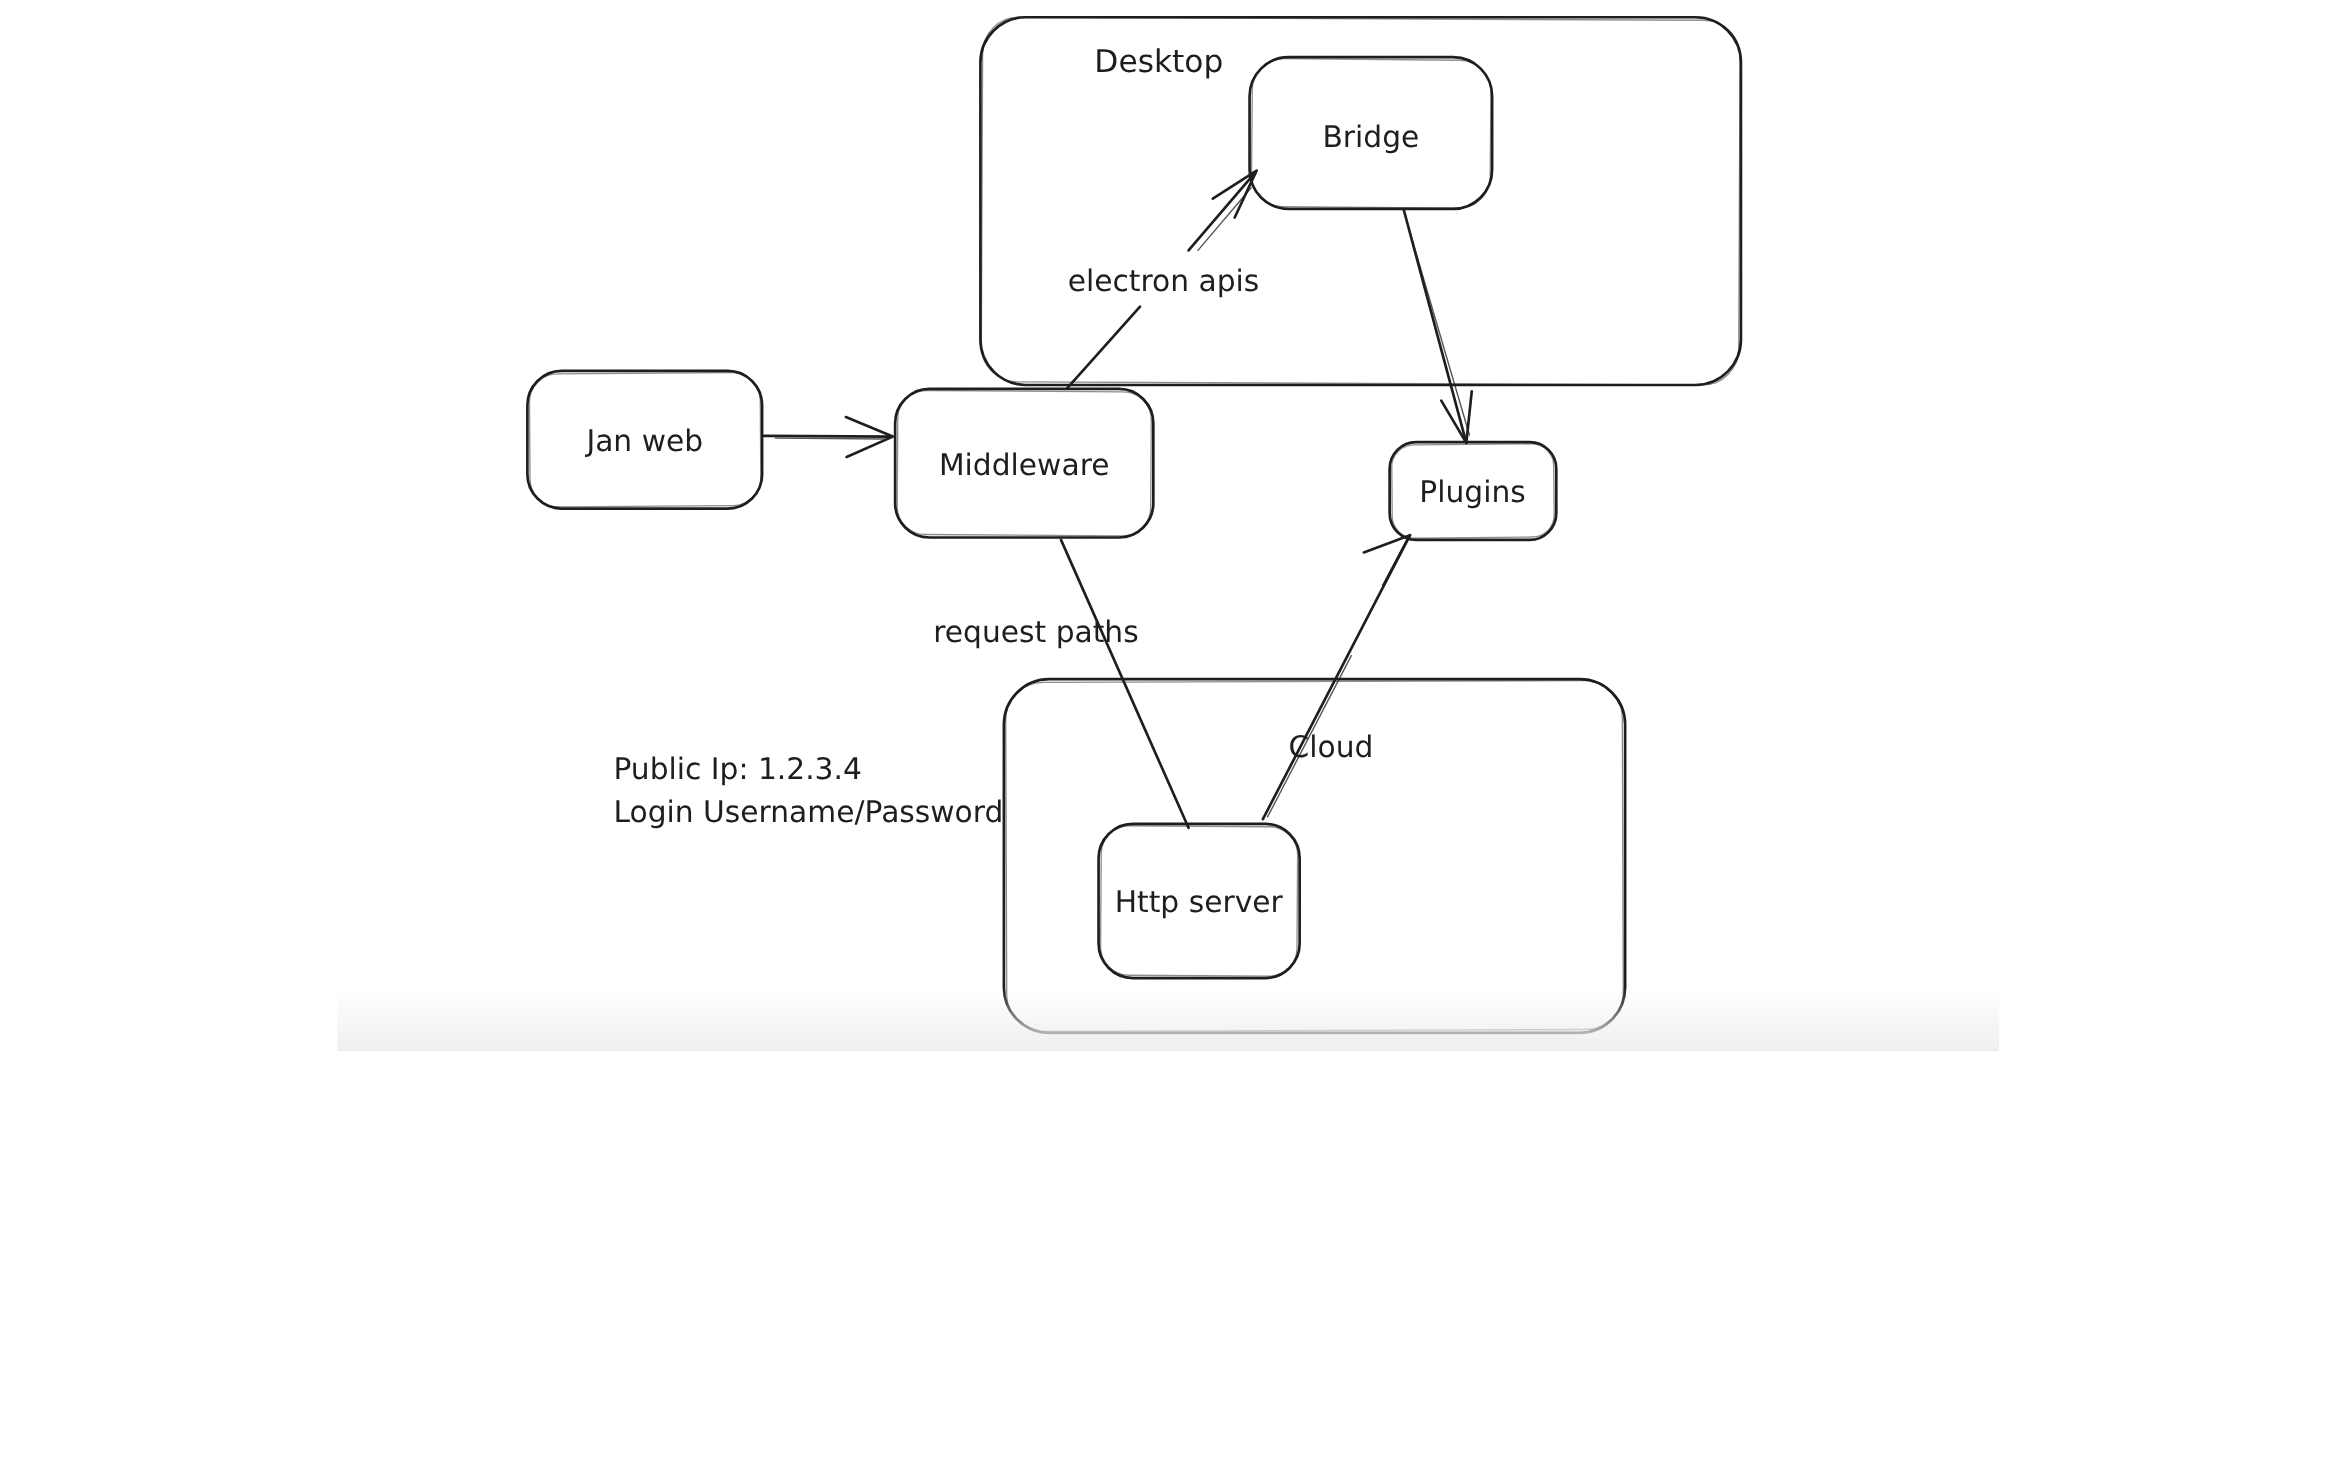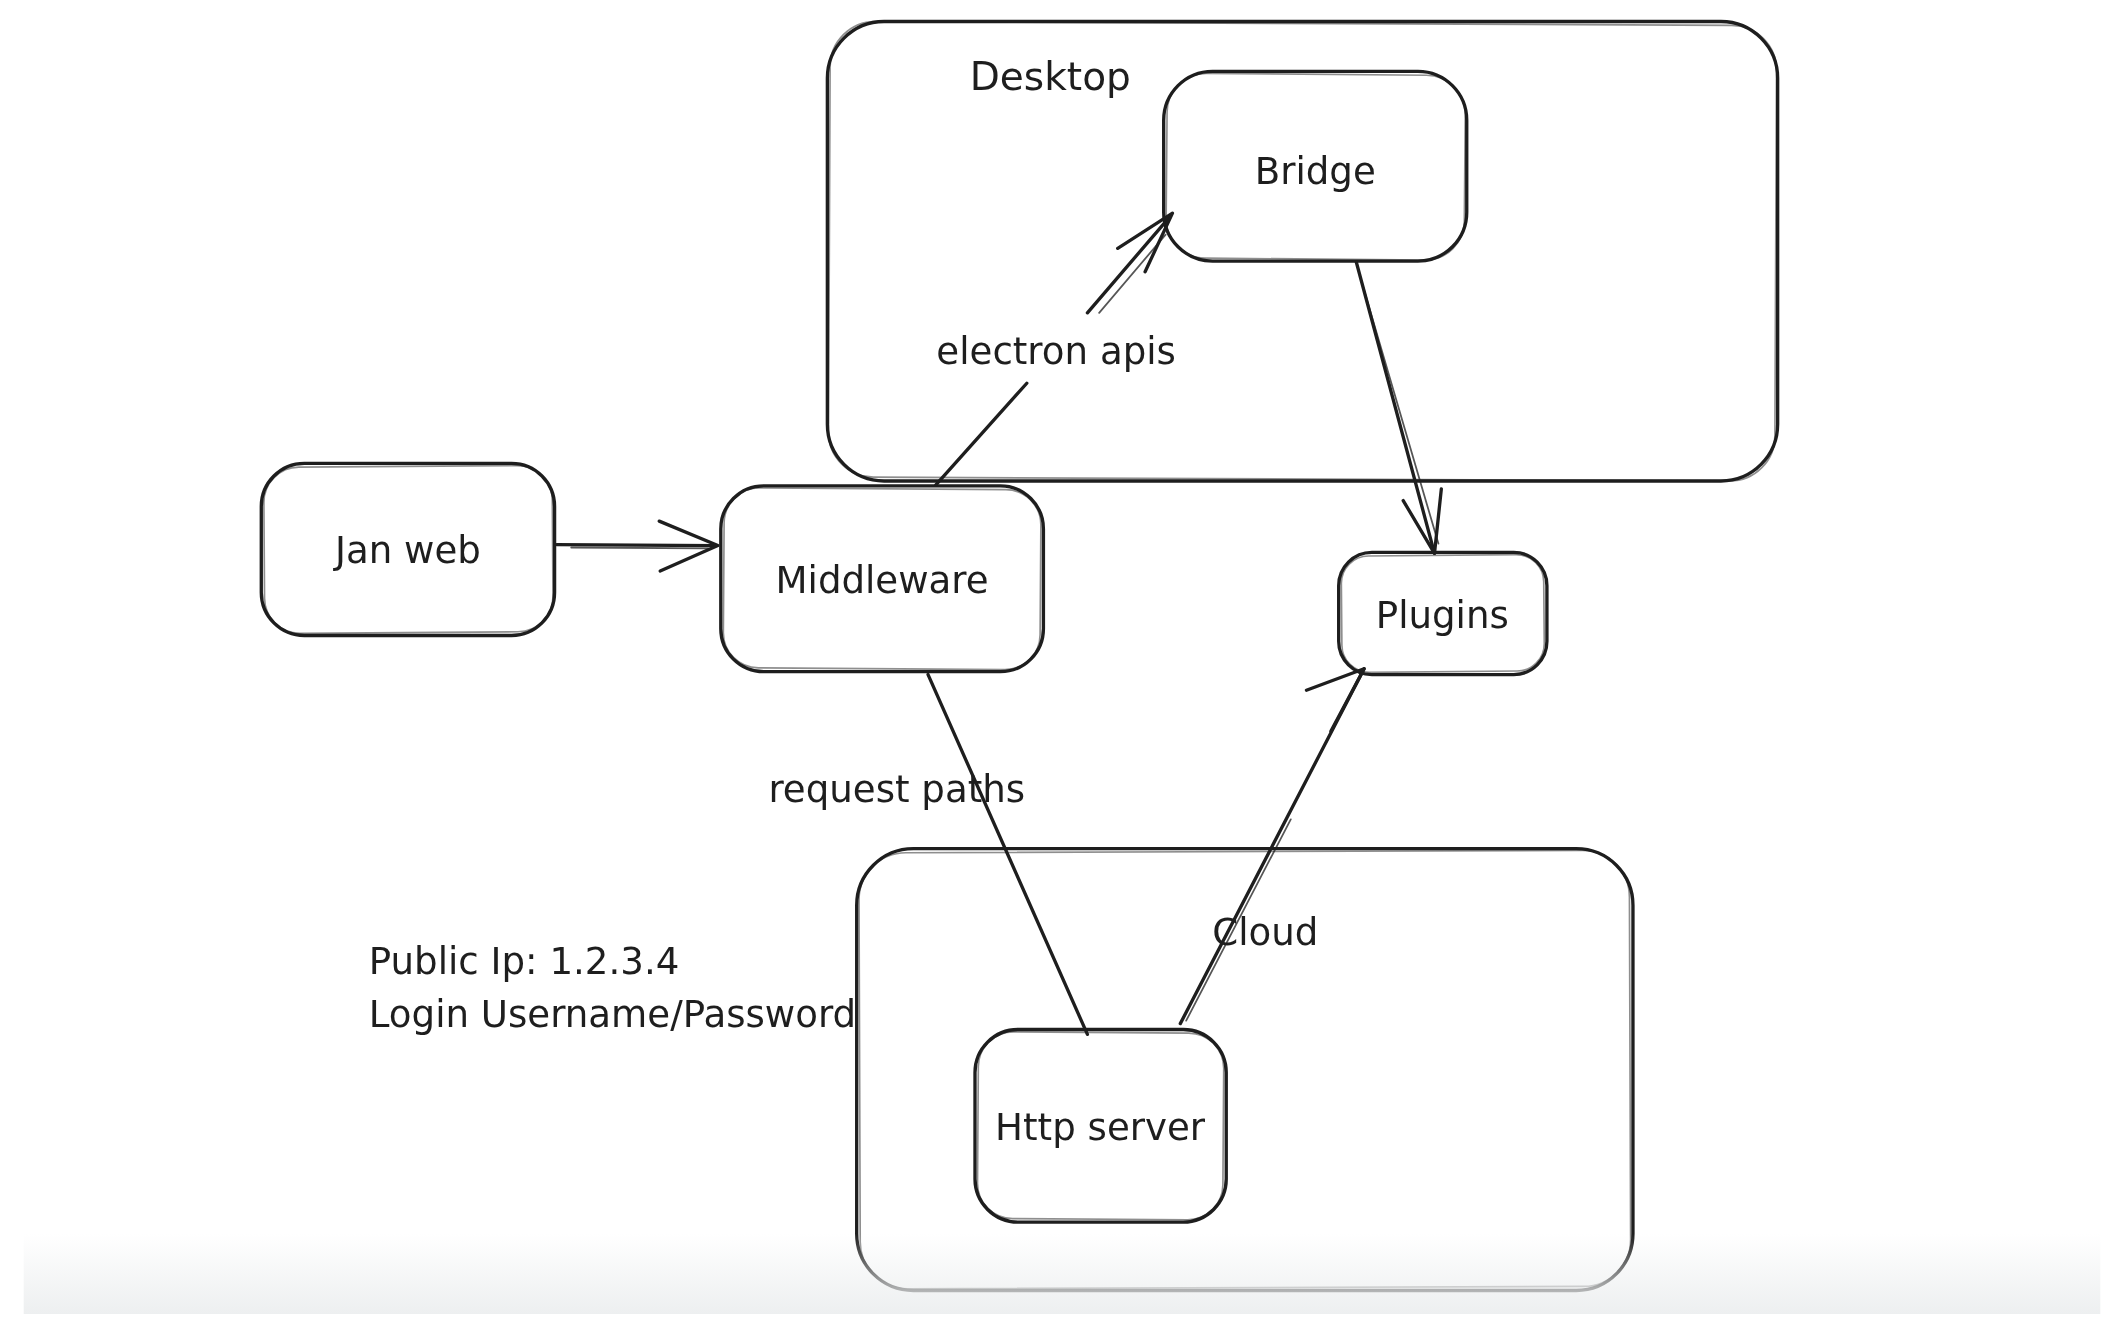--- a/index.html
+++ b/index.html
@@ -1,16 +1,16 @@
 <!DOCTYPE html>
 <html><head>
 <meta charset="utf-8">
 <style>
   html,body{margin:0;padding:0;background:#ffffff;}
-  .stage{position:relative;width:2124px;height:1314px;background:#ffffff;overflow:hidden;}
+  .stage{position:relative;width:2124px;height:956px;background:#ffffff;overflow:hidden;}
   svg{display:block;width:100%;height:100%;}
   .shape{fill:none;stroke-width:3.4;stroke-linecap:round;stroke-linejoin:round;}
   .sketch{fill:none;stroke-width:1.7;opacity:.5;}
   .edge{fill:none;stroke-width:3.4;stroke-linecap:round;stroke-linejoin:round;}
   .edge-ghost{fill:none;stroke-width:1.8;opacity:.75;stroke-linecap:round;}
   .lbl{font-family:"DejaVu Sans","Liberation Sans",sans-serif;font-size:38px;}
   .lbl-big{font-family:"DejaVu Sans","Liberation Sans",sans-serif;font-size:40px;}
 </style>
 </head>
 <body>

